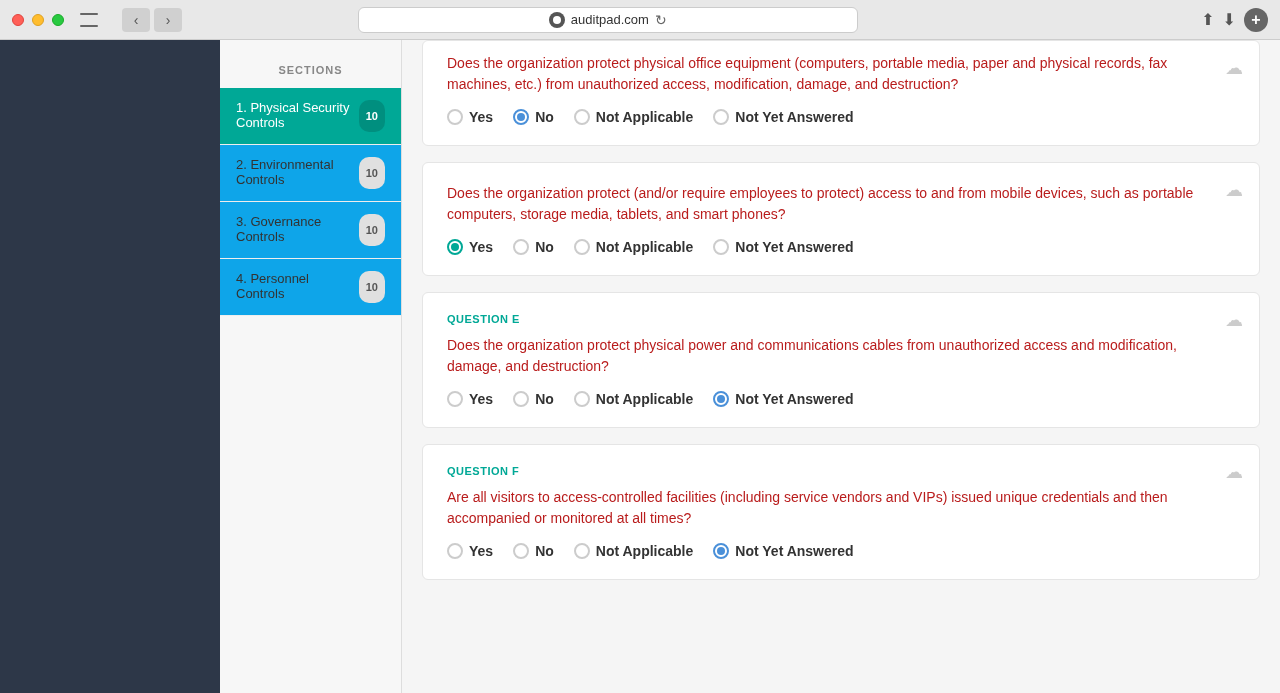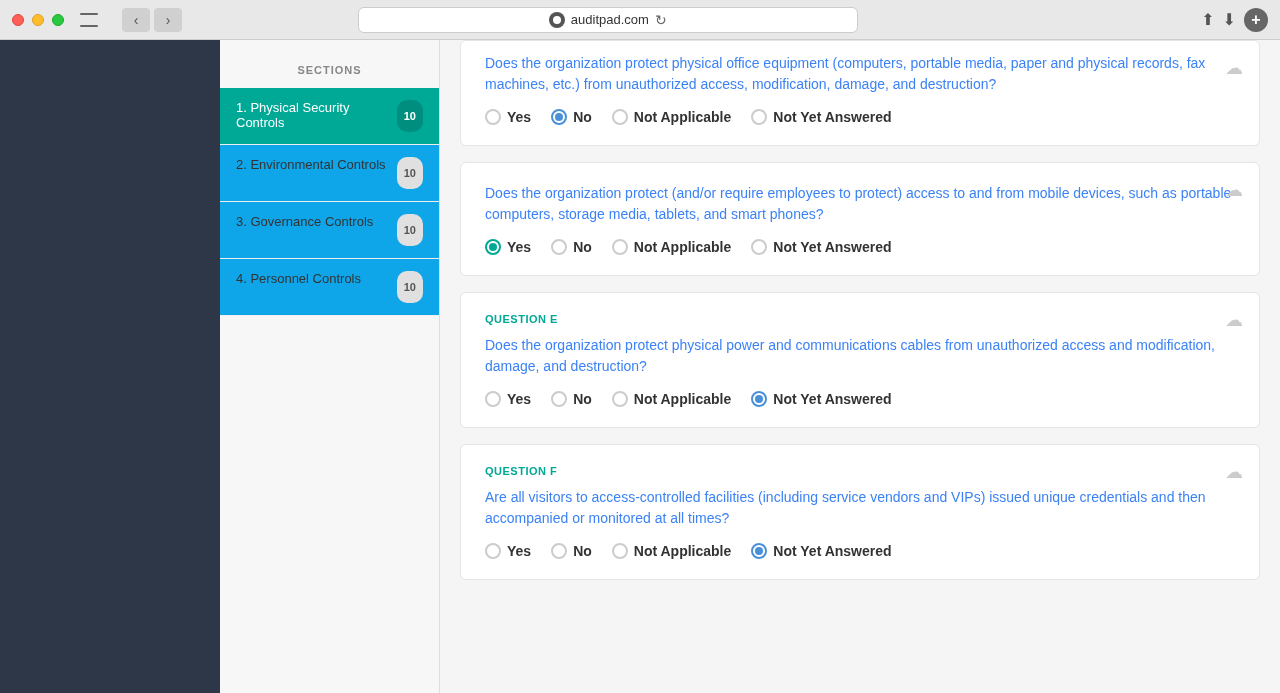--- a/index.html
+++ b/index.html
@@ -69,21 +69,21 @@
 
     
     .left-sidebar {
       width: 220px;
       background: #2d3748;
       flex-shrink: 0;
     }
 
     
     .sections-panel {
-      width: 220px;
+      width: 182px;
       background: #f7f7f7;
       border-right: 1px solid #ddd;
       flex-shrink: 0;
       padding-top: 16px;
     }
     .sections-title {
       font-size: 11px;
       font-weight: 600;
       color: #888;
       letter-spacing: 1px;
@@ -160,21 +160,21 @@
     }
     .cloud-icon {
       position: absolute;
       top: 16px;
       right: 16px;
       color: #ccc;
       font-size: 18px;
     }
     .question-text {
       font-size: 14px;
-      color: #3b82f6;
+      color: #b91c1c;
       line-height: 1.5;
       margin-bottom: 14px;
     }
 
     .radio-group {
       display: flex;
       align-items: center;
       gap: 20px;
       flex-wrap: wrap;
       font-weight: bold;

